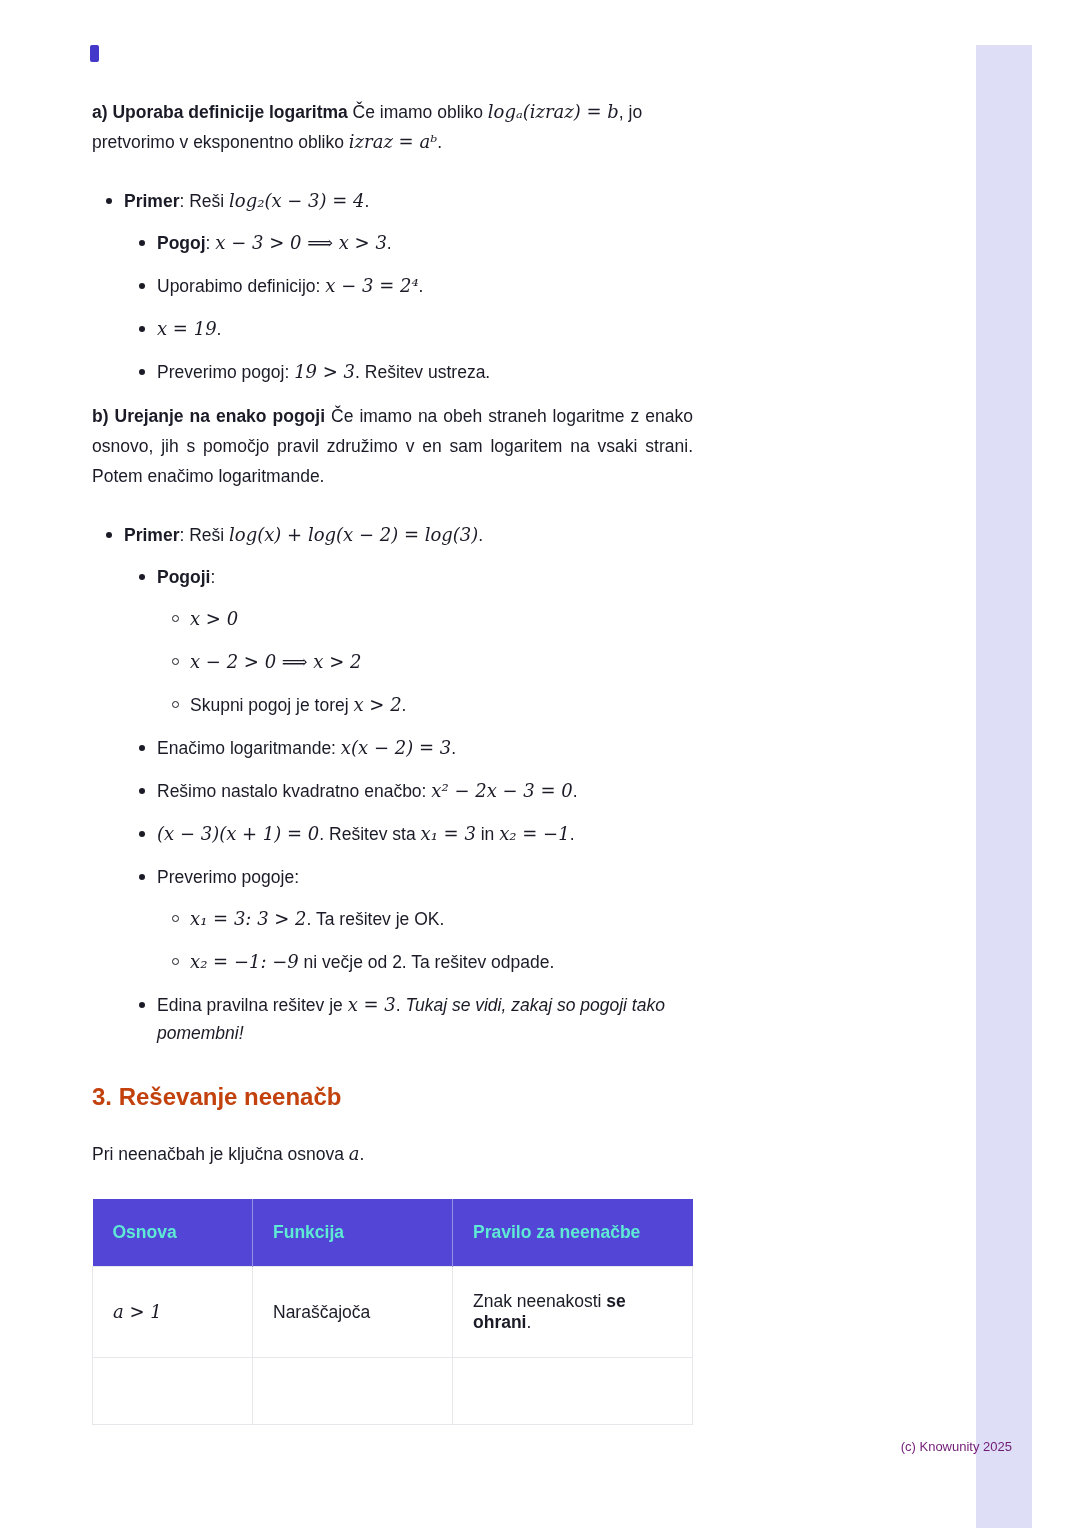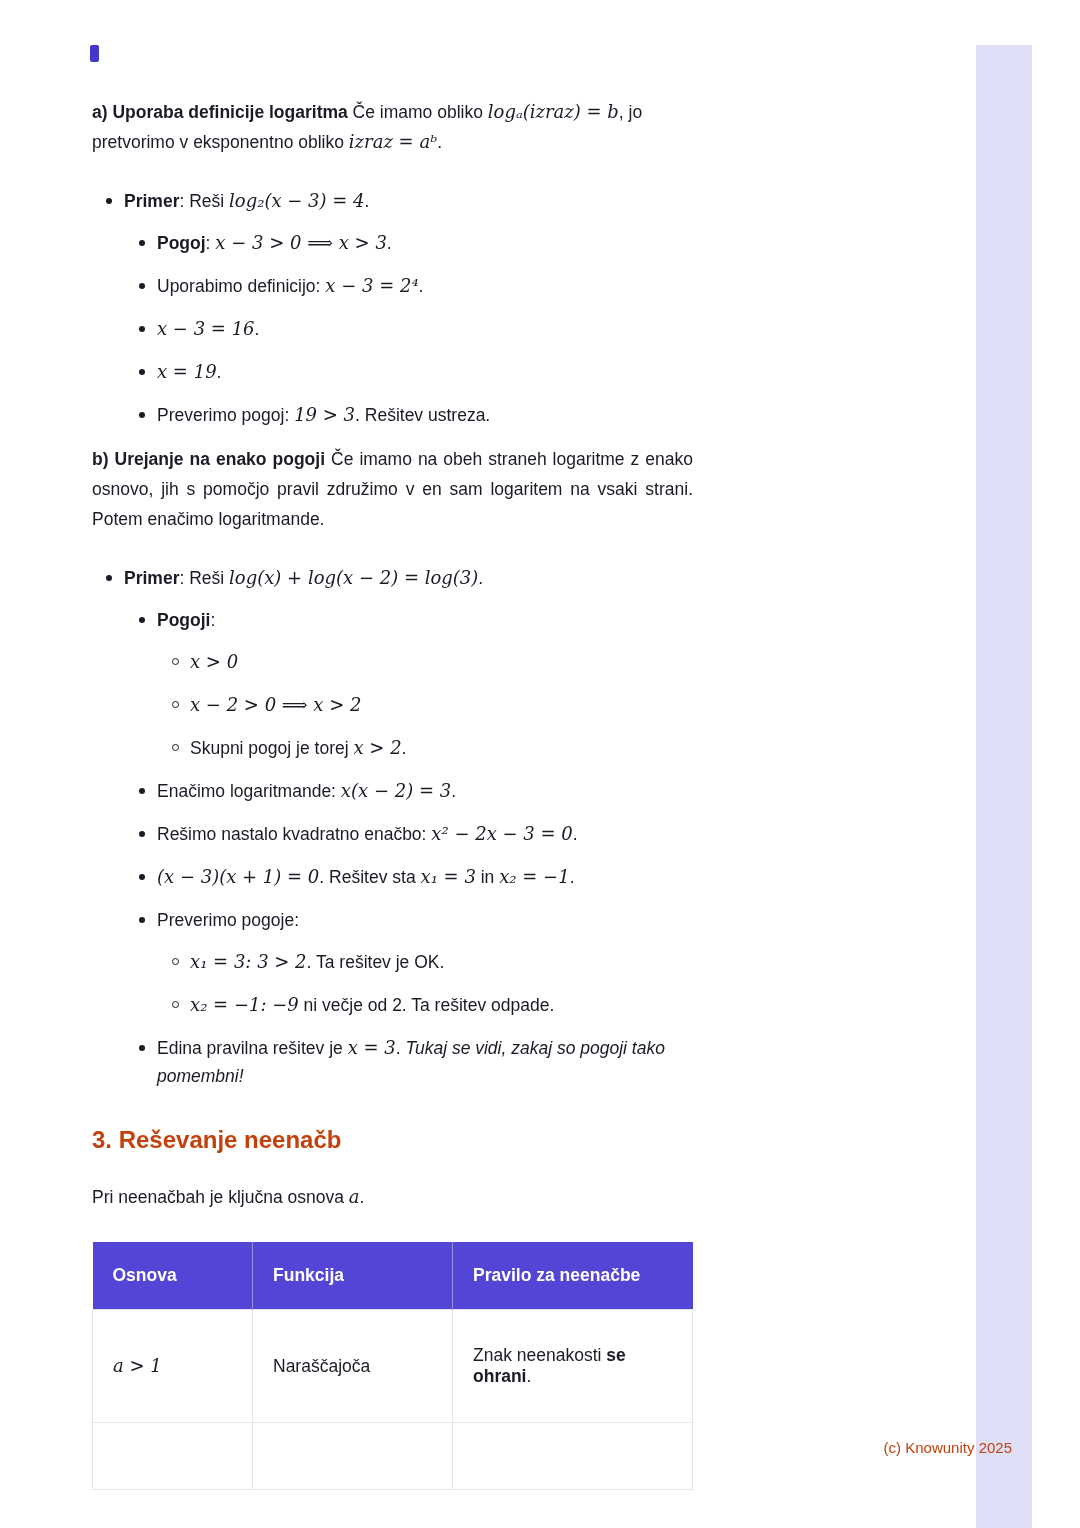--- a/index.html
+++ b/index.html
@@ -2,39 +2,39 @@
 <html><head>
 <meta charset="utf-8">
 <style>
   html,body { margin:0; padding:0; background:#ffffff; }
   .page {
     position:relative; width:1080px; height:1528px; background:#ffffff;
     overflow:hidden; font-family:"Liberation Sans", sans-serif; color:#1b1b27;
   }
   .accent-bar { position:absolute; left:90px; top:45px; width:9px; height:17px; border-radius:2px; background:#4338CA; }
   .right-gutter { position:absolute; left:976px; top:45px; width:56px; height:1483px; background:#dedef7; z-index:1; }
-  .watermark { position:absolute; top:1439px; right:68px; font-size:15px; color:#c2410c; z-index:2; }
+  .watermark { position:absolute; top:1439px; right:68px; font-size:13px; color:#701a75; z-index:2; }
   .content { position:relative; box-sizing:border-box; width:944px; padding:97px 251px 0 92px; }
   p.para { font-size:17.5px; line-height:30px; margin:0 0 30px 0; }
   .justify { text-align:justify; }
   ul { list-style:none; margin:0; padding:0 0 0 32px; }
   ul.sub { padding-left:33px; margin-top:14px; }
   ul.top { margin-bottom:14px; }
   li { position:relative; font-size:17.5px; line-height:28px; margin-bottom:15px; }
   li::before { content:""; position:absolute; left:-18px; top:11px; width:6px; height:6px; border-radius:50%; background:#1b1b27; }
   ul.circles > li::before { background:transparent; border:1.5px solid #1b1b27; width:5px; height:5px; top:10px; }
   .math { font-family:"DejaVu Serif","DejaVu Sans",serif; font-style:italic; font-size:18px; }
   h2.section-heading { font-size:24px; line-height:32px; color:#c2410c; font-weight:700; margin:34px 0 26px 0; }
   table.rules { width:100%; border-collapse:collapse; margin-top:2px; }
   table.rules th {
-    background:#5346D6; color:#ffffff; font-size:17.5px; font-weight:700;
+    background:#5346D6; color:#5eead4; font-size:17.5px; font-weight:700;
     text-align:left; padding:23px 20px; border-right:1px solid rgba(255,255,255,0.4);
   }
   table.rules th:last-child { border-right:0; }
-  table.rules td { border:1px solid #e5e7eb; font-size:17.5px; padding:35px 20px; vertical-align:middle; background:#fff; }
+  table.rules td { border:1px solid #e5e7eb; font-size:17.5px; padding:24px 20px; vertical-align:middle; background:#fff; }
   tr.partial td { height:46px; padding:10px 20px; }
   strong { font-weight:700; }
   em { font-style:italic; }
 </style>
 </head>
 <body>
 
 <div class="page">
 
   <div class="accent-bar"></div>
@@ -44,21 +44,20 @@
   <div class="content">
 
     <p class="para"><strong>a) Uporaba definicije logaritma</strong><span> Če imamo obliko </span><span class="math">logₐ(izraz) = b</span><span>, jo pretvorimo v eksponentno obliko </span><span class="math">izraz = aᵇ</span><span>.</span></p>
 
     <ul class="top">
       <li>
         <strong>Primer</strong><span>: Reši </span><span class="math">log₂(x − 3) = 4</span><span>.</span>
         <ul class="sub">
           <li><strong>Pogoj</strong><span>: </span><span class="math">x − 3 &gt; 0 ⟹ x &gt; 3</span><span>.</span></li>
           <li><span>Uporabimo definicijo: </span><span class="math">x − 3 = 2⁴</span><span>.</span></li>
-          <li><span class="math">x − 3 = 16</span><span>.</span></li>
           <li><span class="math">x = 19</span><span>.</span></li>
           <li><span>Preverimo pogoj: </span><span class="math">19 &gt; 3</span><span>. Rešitev ustreza.</span></li>
         </ul>
       </li>
     </ul>
 
     <p class="para justify"><strong>b) Urejanje na enako pogoji</strong><span> Če imamo na obeh straneh logaritme z enako osnovo, jih s pomočjo pravil združimo v en sam logaritem na vsaki strani. Potem enačimo logaritmande.</span></p>
 
     <ul class="top">
       <li>

